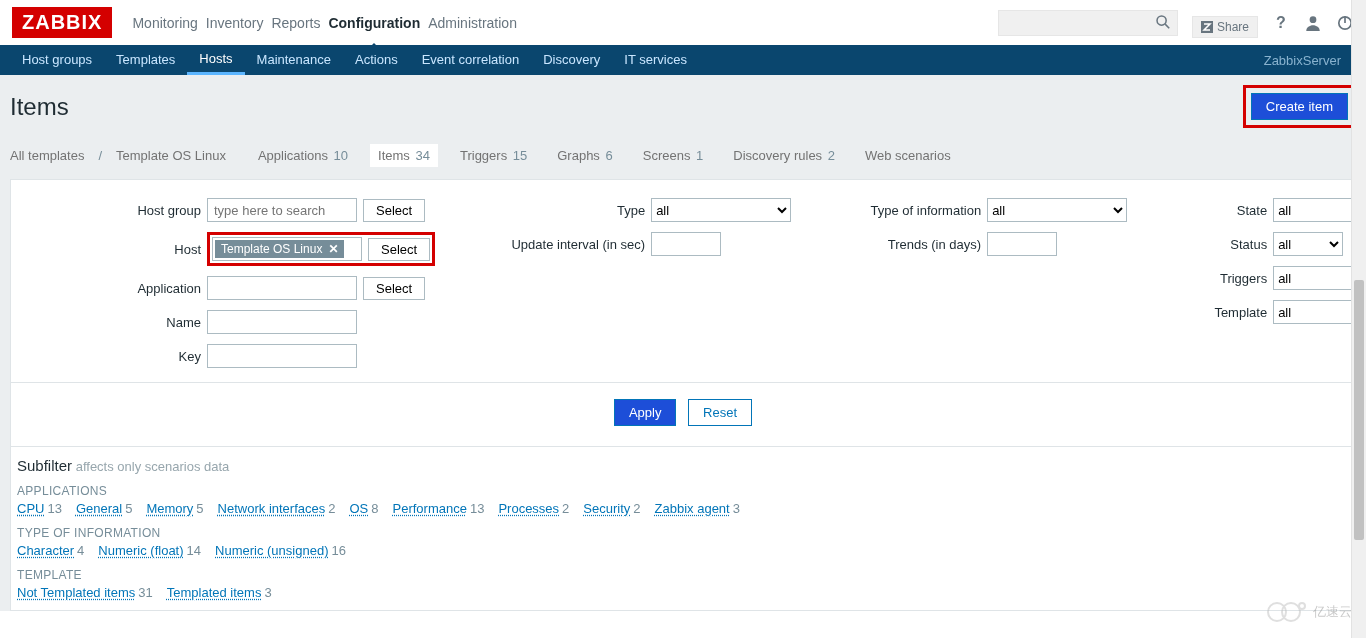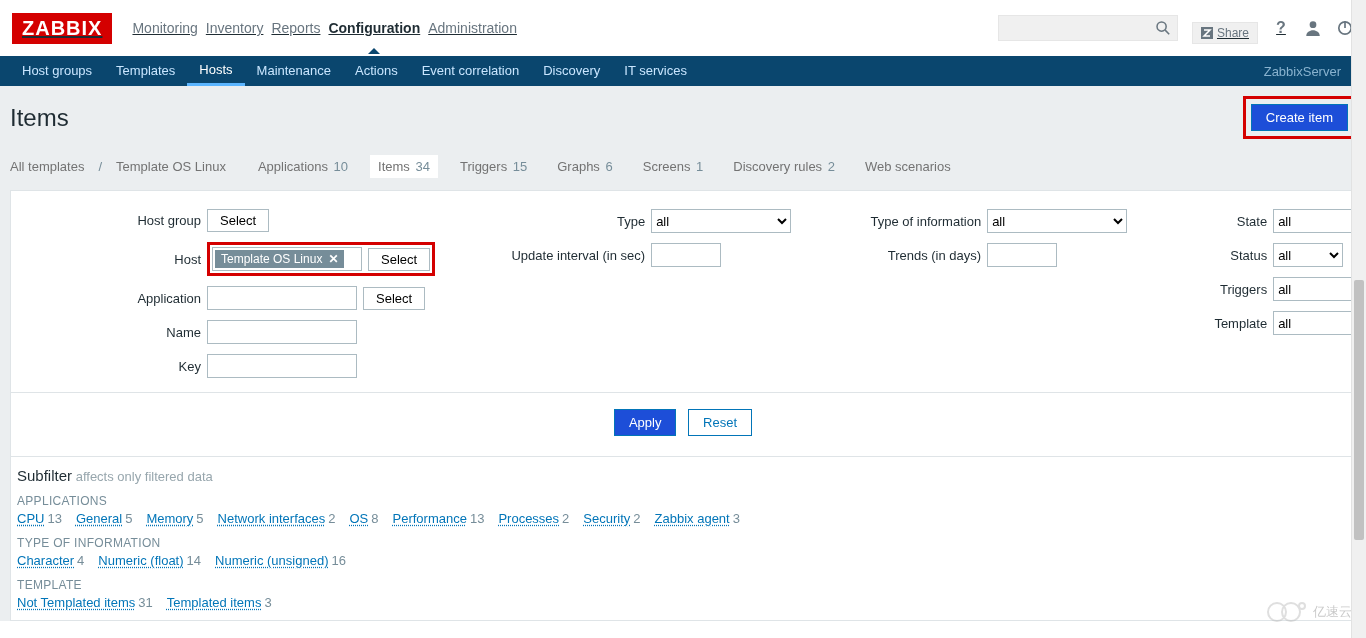--- a/index.html
+++ b/index.html
@@ -1,20 +1,20 @@
 <!DOCTYPE html>
 <html><head>
 <meta charset="utf-8">
 <style>
 * { margin:0; padding:0; box-sizing:border-box; }
 body { font-family:Arial,Helvetica,sans-serif; font-size:13px; color:#1f2c33; background:#fff; width:1366px; }
 a { color:#737373; text-decoration:none; cursor:pointer; }
 
 
-.topbar { height:56px; display:flex; align-items:center; background:#fff; padding:0 12px;text-decoration:underline; }
+.topbar { height:45px; display:flex; align-items:center; background:#fff; padding:0 12px; }
 .logo { background:#d40000; color:#fff; font-weight:bold; font-size:20px; padding:4px 10px; letter-spacing:1px; }
 .top-menu { display:flex; margin-left:20px; gap:8px; }
 .top-menu .mi { color:#68757f; font-size:14px; cursor:pointer; }
 .top-menu .mi.active { color:#1f2c33; font-weight:bold; position:relative; }
 .top-menu .mi.active::after { content:""; position:absolute; bottom:-18px; left:50%; margin-left:-6px; border:6px solid transparent; border-bottom-color:#0a466e; }
 .top-right { margin-left:auto; display:flex; align-items:center; gap:14px; color:#68757f; }
 .searchbox { width:180px; height:26px; background:#f0f0f0; border:1px solid #e6e6e6; display:flex; align-items:center; padding:0 6px; }
 .searchbox input { border:0; background:transparent; outline:none; width:100%; font-size:13px; }
 .share-btn { background:#f0f0f0; border:1px solid #e6e6e6; padding:3px 8px; font-size:12px; display:flex; align-items:center; gap:4px; cursor:pointer;margin-top:9px; }
 .icon-btn { width:18px; height:18px; display:flex; align-items:center; justify-content:center; cursor:pointer; fill:#68757f; }
@@ -166,20 +166,21 @@
         <span class="tab"><a>Web scenarios</a></span>
       </span>
   </div>
 
   <div class="filter-wrap">
     <div class="filter-body">
     <div class="cols">
       <div class="col">
         <div class="fr">
           <label>Host group</label>
+          <input class="tx" placeholder="type here to search" style="">
           <button class="sm">Select</button>
         </div>
         <div class="fr">
           <label>Host</label>
           <span class="host-row-hl">
             <div class="token-box">
               <span class="token">
                 <span>Template OS Linux</span>
                 <span class="x">✕</span>
               </span>
@@ -246,21 +247,21 @@
     <div class="hr"></div>
     <div class="filter-buttons">
       <button class="btn-blue">Apply</button>
       <button class="btn-outline">Reset</button>
     </div>
     </div>
   </div>
 
   <div class="sub">
     <h3>Subfilter</h3>
-    <span class="muted">affects only filtered data</span>
+    <span class="muted">affects only scenarios data</span>
     <div id="sub-sections">
         <div class="sub-section">
           <div class="hd">APPLICATIONS</div>
           <div class="row">
             <span class="it"><span class="lbl">CPU</span><span class="n">13</span></span>
             <span class="it"><span class="lbl">General</span><span class="n">5</span></span>
             <span class="it"><span class="lbl">Memory</span><span class="n">5</span></span>
             <span class="it"><span class="lbl">Network interfaces</span><span class="n">2</span></span>
             <span class="it"><span class="lbl">OS</span><span class="n">8</span></span>
             <span class="it"><span class="lbl">Performance</span><span class="n">13</span></span>

